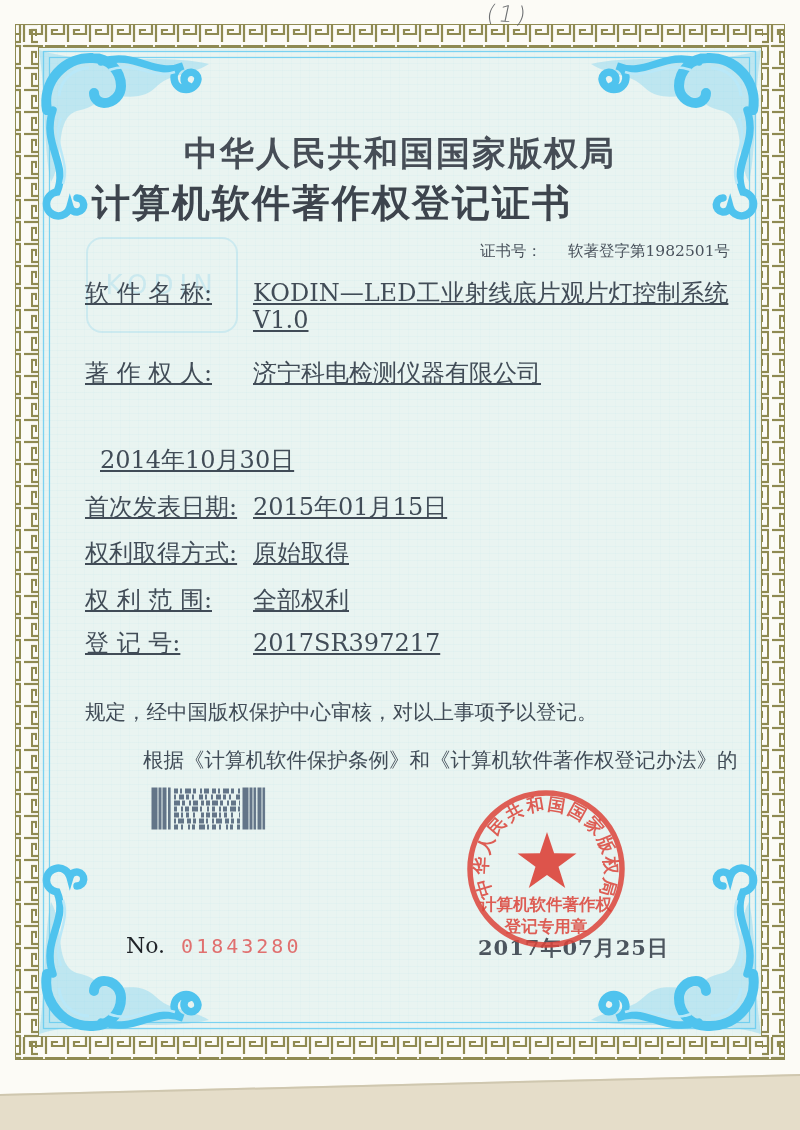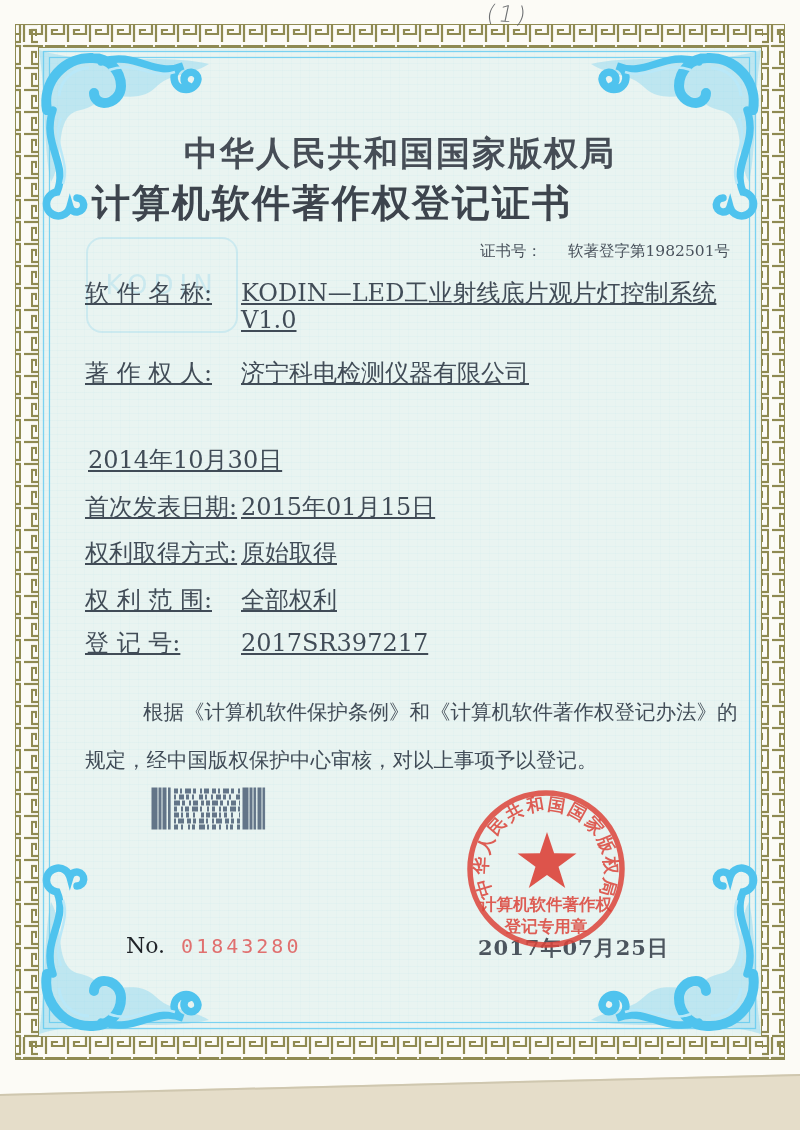--- a/index.html
+++ b/index.html
@@ -14,21 +14,21 @@
   svg.overlay{position:absolute;left:0;top:0;width:800px;height:1130px;}
   .z1{z-index:1}.z2{z-index:2}.z3{z-index:3}.z4{z-index:4}
   .txt{position:absolute;color:#3f4a54;white-space:nowrap;}
   .authority{left:0;top:131px;width:800px;text-align:center;font-size:34px;font-weight:bold;
              letter-spacing:2px;color:#464d56;}
   .cert-title{left:0;top:178px;width:664px;text-align:center;font-size:38px;font-weight:bold;
               letter-spacing:2px;color:#3d444d;}
   .certno{left:480px;top:241px;display:flex;gap:26px;font-size:15.5px;color:#49525c;}
   .row{position:absolute;left:85px;display:flex;font-size:24px;line-height:27px;color:#414c57;text-decoration:underline;}
   .row .lbl{width:153px;white-space:nowrap;}
-  .row .val{margin-left:3px;white-space:nowrap;}
+  .row .val{margin-left:15px;white-space:nowrap;}
   .statement{position:absolute;left:85px;top:688px;font-size:20.5px;color:#414c57;}
   .statement .ln{height:48px;line-height:48px;white-space:nowrap;}
   .statement .ln.ind{text-indent:58px;}
   .watermark{position:absolute;left:86px;top:237px;width:148px;height:92px;
              border:2px solid rgba(125,205,235,0.26);border-radius:16px;
              display:flex;align-items:center;justify-content:center;
              font-family:"DejaVu Sans","Liberation Sans",sans-serif;
              font-size:26px;letter-spacing:6px;color:rgba(125,205,235,0.28);}
   .annotation{position:absolute;left:487px;top:1px;font-family:"DejaVu Sans",sans-serif;
               font-size:23px;font-weight:300;color:#54575b;opacity:.85;
@@ -148,22 +148,22 @@
   <div class="row z2" style="top:540px">
     <span class="lbl">权利取得方式:</span>
     <span class="val">原始取得</span>
   </div>
   <div class="row z2" style="top:630px">
     <span class="lbl">登  记  号:</span>
     <span class="val">2017SR397217</span>
   </div>
 
   <div class="statement z2">
+    <div class="ln">规定，经中国版权保护中心审核，对以上事项予以登记。</div>
     <div class="ln ind">根据《计算机软件保护条例》和《计算机软件著作权登记办法》的</div>
-    <div class="ln">规定，经中国版权保护中心审核，对以上事项予以登记。</div>
   </div>
 
   <div class="serial z2">
     <span class="no">No.</span>
     <span class="digits">01843280</span>
   </div>
 
   <div class="seal-date z3">2017年07月25日</div>
 
   <svg class="overlay z4" viewBox="0 0 800 1130" aria-hidden="true" style="pointer-events:none">

